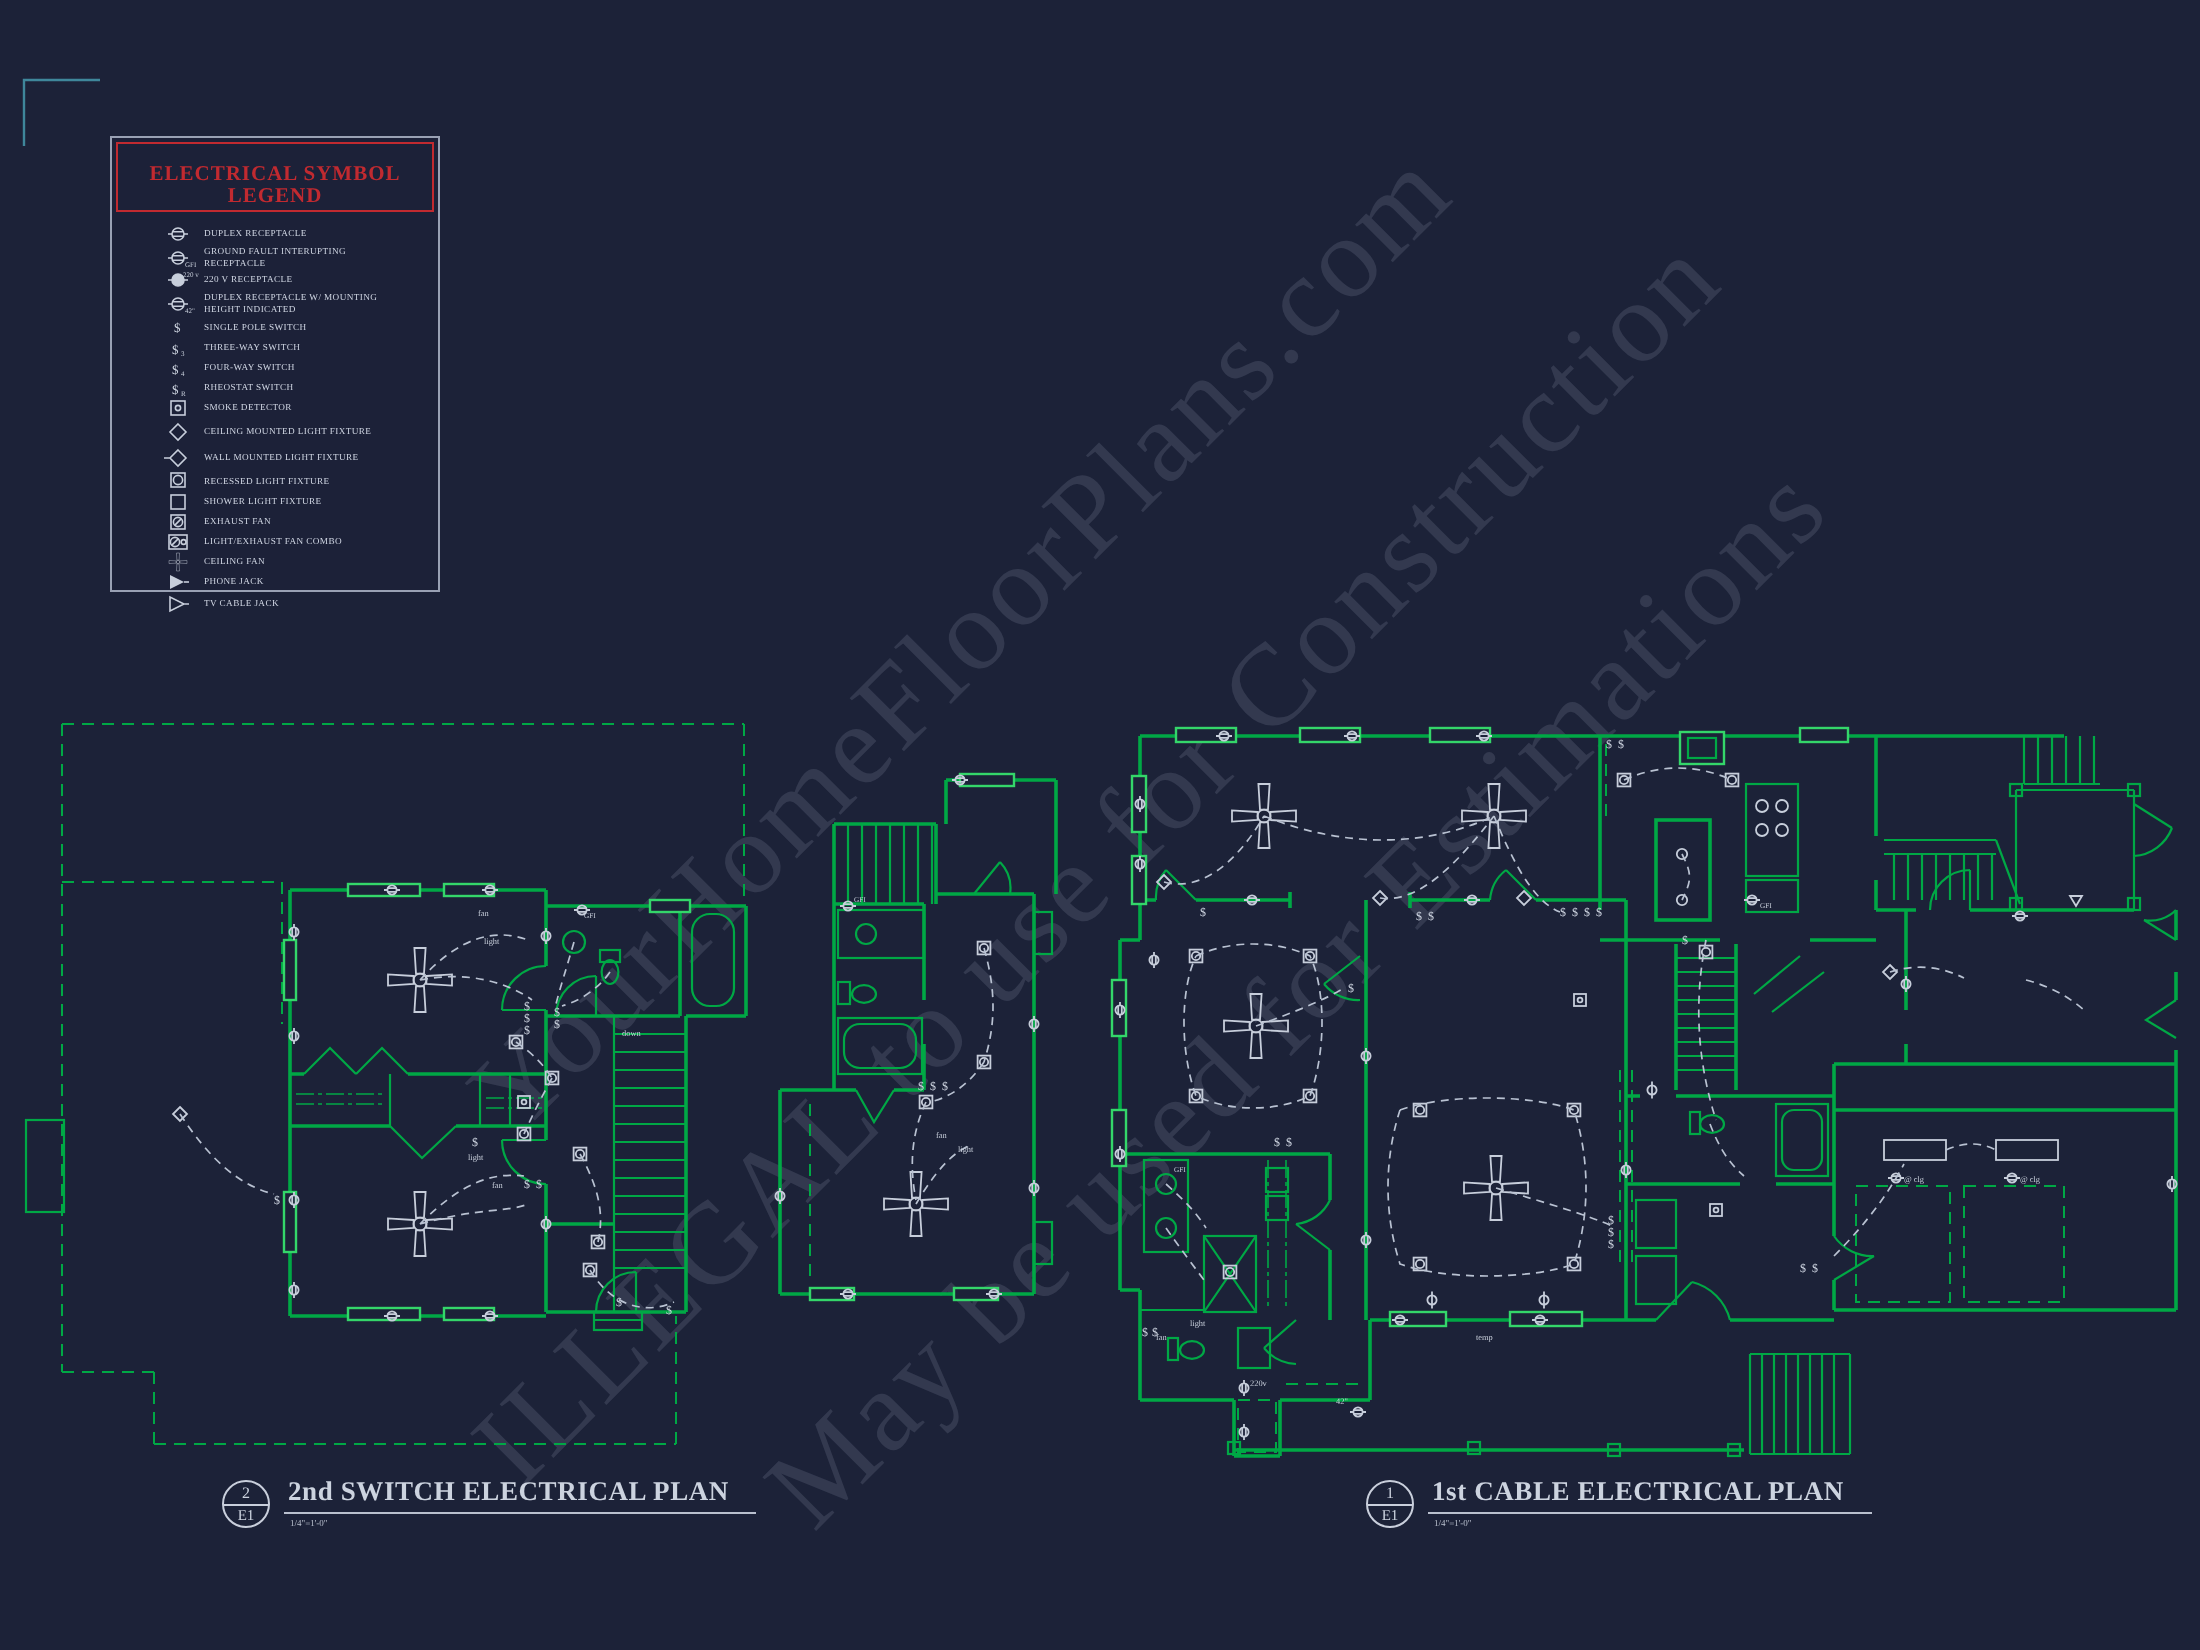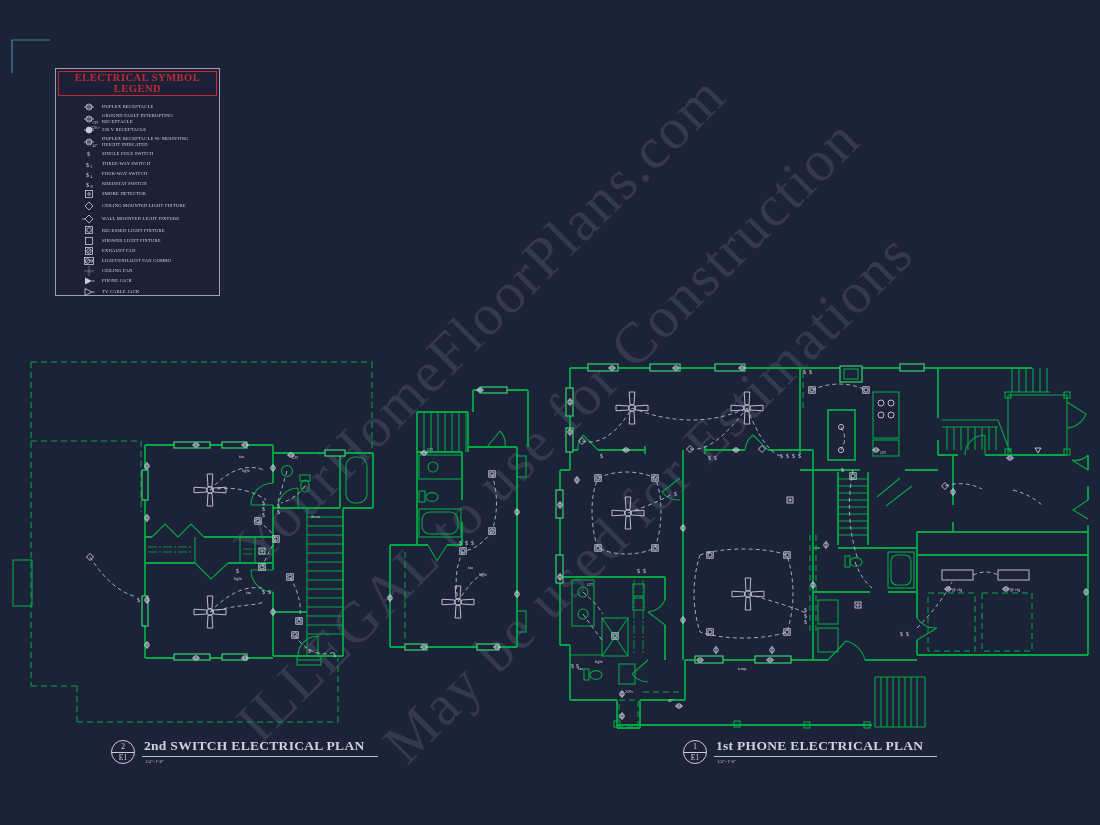--- a/index.html
+++ b/index.html
@@ -11,21 +11,21 @@
   .gbf{fill:#1c2238;stroke:#34d66a;stroke-width:1.2;}
   .gdash{stroke:#00a845;stroke-width:1;fill:none;stroke-dasharray:6 4;}
   .gdd{stroke:#00a845;stroke-width:0.8;fill:none;stroke-dasharray:9 2 2 2;}
   .w1{stroke:#c7cedb;stroke-width:0.9;fill:none;}
   .wdash{stroke:#b9c2d2;stroke-width:0.85;fill:none;stroke-dasharray:4 3;}
   .t4{font-family:"Liberation Serif",serif;font-size:4.2px;fill:#c9d0dc;}
   .t35{font-family:"Liberation Serif",serif;font-size:3.6px;fill:#c9d0dc;}
   .dollar{font-family:"Liberation Serif",serif;font-size:6px;fill:#ccd3df;}
   
   .legend{position:absolute;left:55px;top:68px;width:165px;height:228px;border:1px solid #99a1b4;z-index:3;box-sizing:border-box;background:rgba(28,34,56,0.6);}
-  .ltitle{margin:2px;border:1px solid #c12a30;color:#c12a30;font-family:"Liberation Serif",serif;font-weight:bold;font-size:10.5px;text-align:center;letter-spacing:0.5px;padding:0px 0 1px 0;}
+  .ltitle{margin:2px;border:1px solid #c12a30;color:#c12a30;font-family:"Liberation Serif",serif;font-weight:bold;font-size:10.5px;text-align:center;letter-spacing:0.5px;padding:10px 0 1px 0;}
   .lrows{padding:4px 0 0 10px;}
   .lrow{display:flex;align-items:center;}
   .lrow.s1{height:10.2px;}
   .lrow.s2{height:13px;}
   .lsym{width:36px;display:flex;justify-content:center;align-items:center;flex:none;}
   .ltxt{font-family:"Liberation Serif",serif;font-size:4.6px;color:#cfd5e2;letter-spacing:0.2px;line-height:1.25;width:100px;}
   .lsym svg{overflow:visible;}
   .lsy{stroke:#c7cedb;stroke-width:0.8;fill:none;}
   .lsyf{fill:#c7cedb;stroke:none;}
   .lst{font-family:"Liberation Serif",serif;font-size:3.5px;fill:#c9d0dc;}
@@ -553,18 +553,18 @@
       <div class="ttext">2nd SWITCH ELECTRICAL PLAN</div>
       <div class="tscale">1/4"=1'-0"</div>
     </div>
   </div>
   <div class="plan-label" style="left:683px;top:738px;">
     <div class="bubble">
       <div class="bnum">1</div>
       <div class="bref">E1</div>
     </div>
     <div class="ltl">
-      <div class="ttext">1st PHONE ELECTRICAL PLAN</div>
+      <div class="ttext">1st CABLE ELECTRICAL PLAN</div>
       <div class="tscale">1/4"=1'-0"</div>
     </div>
   </div>
 
 </div>
 
 </body></html>

